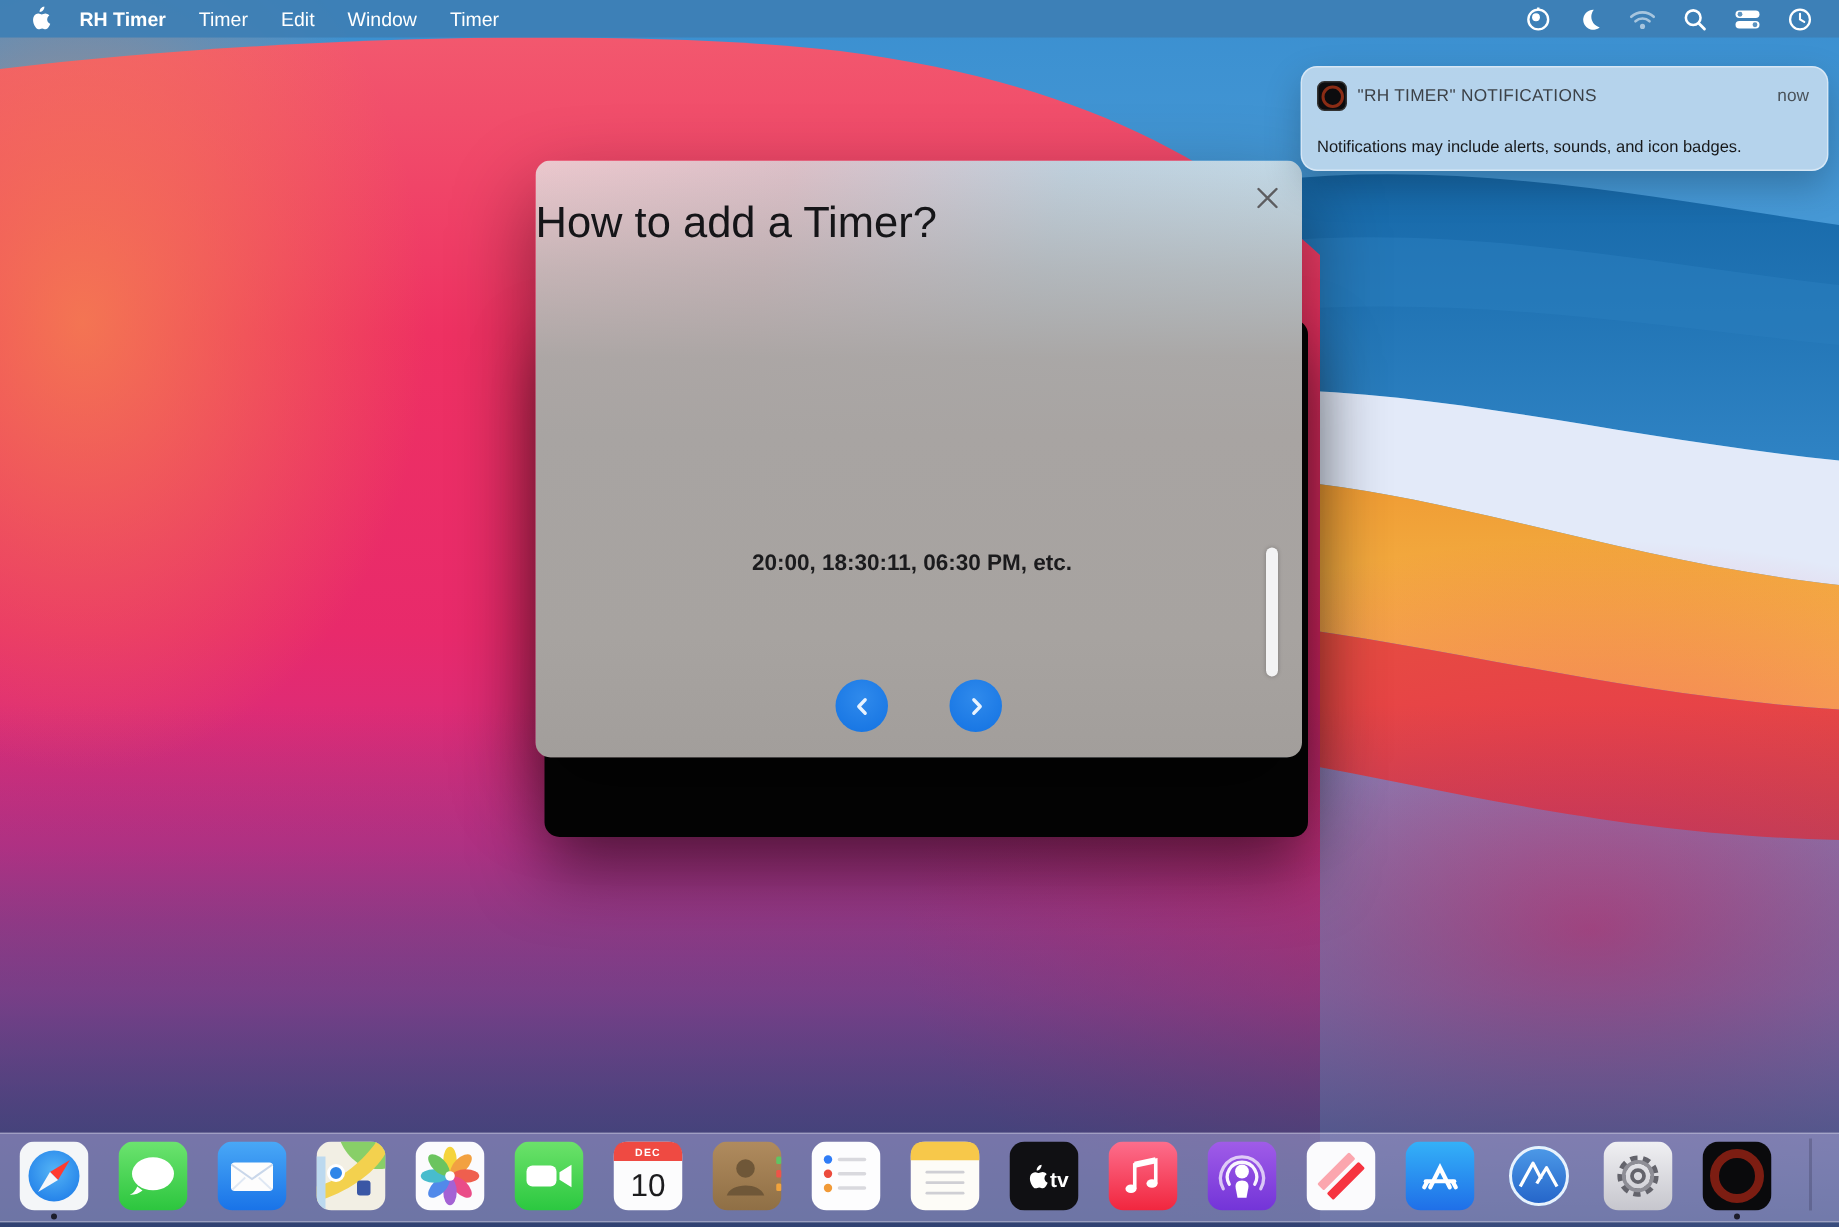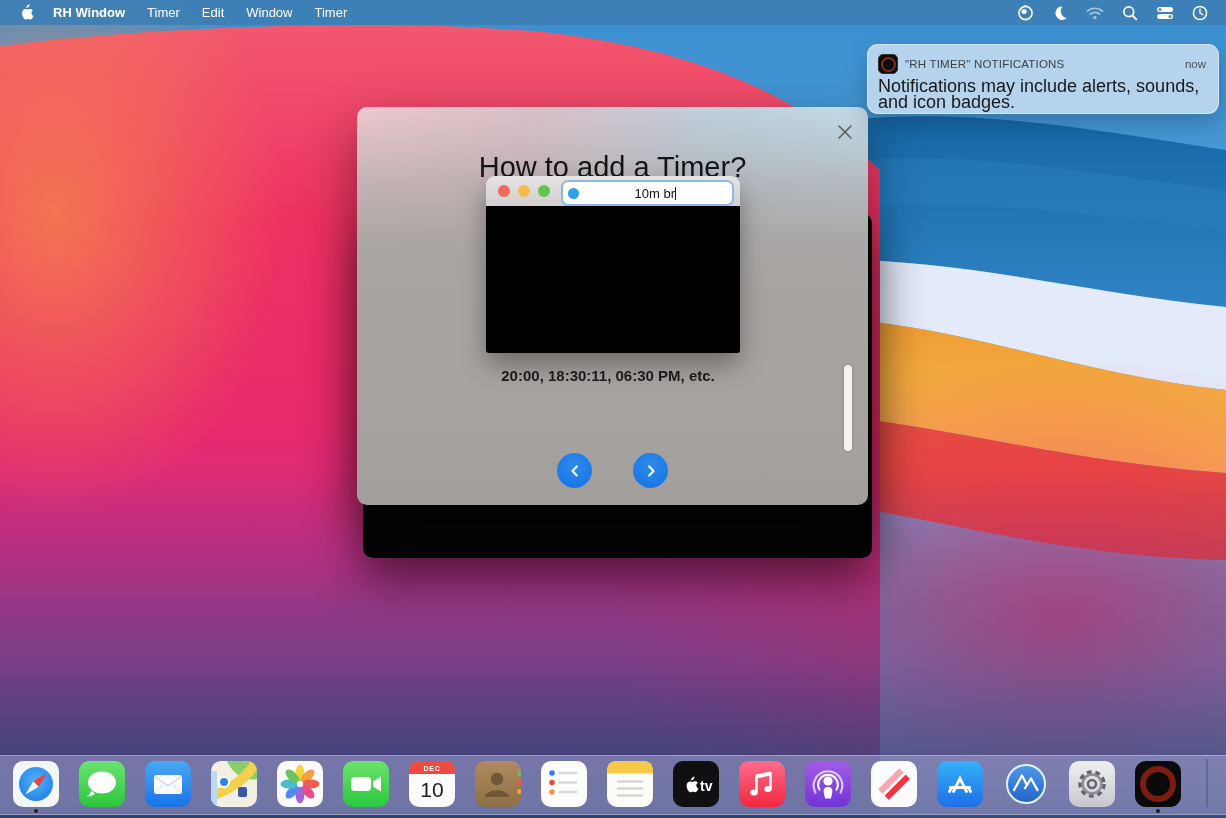--- a/index.html
+++ b/index.html
@@ -15,34 +15,34 @@
   #menubar .apple{padding:0 8px 0 20px;display:flex;align-items:center;}
   #status{margin-left:auto;display:flex;align-items:center;gap:18px;padding-right:18px;}
   #status svg{display:block;}
   
   #notif{left:867px;top:44px;width:352px;height:70px;border-radius:11px;z-index:25;
     background:rgba(186,213,236,.96);border:1px solid rgba(255,255,255,.45);
     box-shadow:0 10px 24px rgba(0,0,0,.22);box-sizing:border-box;padding:9px 12px 0 10px;}
   #notif .row1{display:flex;align-items:center;gap:7px;}
   #notif .n-title{font-size:11.5px;color:#3c4147;letter-spacing:.2px;}
   #notif .n-time{margin-left:auto;font-size:11.5px;color:#49525a;padding-left:45px;}
-  #notif .n-body{font-size:18px;color:#17181a;line-height:16px;margin-top:4px;}
+  #notif .n-body{font-size:11px;color:#17181a;line-height:16px;margin-top:16px;}
   .rh-icon{width:20px;height:20px;border-radius:5px;background:#0c0c0e;box-sizing:border-box;
     border:1px solid #333;display:flex;align-items:center;justify-content:center;flex:0 0 auto;}
   .rh-icon i{display:block;width:11px;height:11px;border-radius:50%;border:2.5px solid #8a2c15;}
   
   #blackwin{left:363px;top:213px;width:509px;height:345px;background:#040404;border-radius:10px;
     box-shadow:0 22px 45px rgba(0,0,0,.5);z-index:5;}
   
   #dialog{left:357px;top:107px;width:511px;height:398px;border-radius:10px;z-index:10;
     box-shadow:0 24px 55px rgba(0,0,0,.45);
     background:
       linear-gradient(180deg,rgba(168,164,162,0) 0%,rgba(168,164,162,.55) 18%,rgba(168,164,162,.93) 33%,#a8a4a2 46%,#a7a3a0 80%,#a29e9b 100%),
       linear-gradient(105deg,#ecc8ce 0%,#dcc0c8 28%,#bfd0dd 58%,#c4e0ef 100%);}
-  #dlg-title{left:0;top:44px;width:100%;text-align:center;font-size:29px;color:#151518;}
+  #dlg-title{left:0;top:26px;width:100%;text-align:left;font-size:29px;color:#151518;}
   #dlg-close{left:479px;top:16px;width:18px;height:18px;cursor:default;}
   
   #mini{left:129px;top:69px;width:254px;height:177px;border-radius:9px;
     box-shadow:0 12px 26px rgba(0,0,0,.35);}
   #mini .tbar{position:absolute;left:0;top:0;width:100%;height:30px;border-radius:9px 9px 0 0;
     background:linear-gradient(#e8e4e3,#d2cecd);box-sizing:border-box;}
   .light{position:absolute;top:9px;width:12px;height:12px;border-radius:50%;}
   #mini .content{position:absolute;left:0;top:30px;width:100%;height:147px;background:#000;border-radius:0 0 3px 3px;}
   #mini-input{position:absolute;left:75px;top:4px;width:169px;height:22px;background:#fff;
     border:2px solid #8fb8e8;border-radius:7px;display:flex;align-items:center;box-sizing:content-box;}
@@ -119,21 +119,21 @@
   <ellipse cx="1060" cy="620" rx="460" ry="260" fill="url(#mag)"></ellipse>
   <rect x="0" y="470" width="1226" height="348" fill="url(#navy)"></rect>
 </svg>
 
 <div id="menubar" class="abs">
   <span class="apple">
     <svg width="14" height="17" viewBox="0 0 17 20">
         <path fill="#fff" d="M10.6 3.1c.7-.9 1.2-2 1-3.1-1 .1-2.1.7-2.8 1.5-.6.8-1.2 2-1 3 1.1.1 2.1-.5 2.8-1.4zM13.9 10.6c0-2.1 1.7-3.1 1.8-3.2-1-1.4-2.5-1.6-3-1.7-1.3-.1-2.5.8-3.2.8-.7 0-1.7-.8-2.8-.7-1.4 0-2.7.8-3.5 2.1-1.5 2.6-.4 6.4 1.1 8.5.7 1 1.5 2.2 2.7 2.1 1.1 0 1.5-.7 2.8-.7s1.7.7 2.8.7c1.2 0 1.9-1 2.6-2 .8-1.2 1.2-2.3 1.2-2.4-.1-.1-2.5-1-2.5-3.5z"></path>
       </svg>
   </span>
-  <span class="mi app-name">RH Window</span>
+  <span class="mi app-name">RH Timer</span>
   <span class="mi">Timer</span>
   <span class="mi">Edit</span>
   <span class="mi">Window</span>
   <span class="mi">Timer</span>
   <span id="status">
     <span>
       <svg width="17" height="17" viewBox="0 0 17 17">
           <circle cx="8.5" cy="9" r="6.6" fill="none" stroke="#fff" stroke-width="1.6"></circle>
           <circle cx="7" cy="7.5" r="2.6" fill="#fff"></circle>
           <path d="M8.5 1 v2" stroke="#fff" stroke-width="1.6"></path>
@@ -188,32 +188,20 @@
 <div id="blackwin" class="abs"></div>
 
 <div id="dialog" class="abs">
   <div id="dlg-title" class="abs">How to add a Timer?</div>
   <span id="dlg-close" class="abs">
     <svg width="18" height="18" viewBox="0 0 18 18">
         <path d="M3 3 L15 15 M15 3 L3 15" stroke="#5d5d60" stroke-width="1.6" stroke-linecap="round"></path>
       </svg>
   </span>
 
-  <div id="mini" class="abs">
-    <div class="tbar">
-      <span class="light" style="left:12px;background:#ee6a5f"></span>
-      <span class="light" style="left:32px;background:#f5bd4f"></span>
-      <span class="light" style="left:52px;background:#61c554"></span>
-      <div id="mini-input">
-        <span class="dot"></span>
-        <span class="val-wrap"><span>10m br</span><span class="caret"></span></span>
-      </div>
-    </div>
-    <div class="content"></div>
-  </div>
 
   <div id="instructions" class="abs">
     <div class="b">20:00, 18:30:11, 06:30 PM, etc.</div>
   </div>
 
   <button id="btn-prev" class="navbtn abs">
     <svg width="14" height="14" viewBox="0 0 14 14">
         <path d="M8.8 2.5 L4.5 7 L8.8 11.5" fill="none" stroke="#e8f3ff" stroke-width="2.2" stroke-linecap="round" stroke-linejoin="round"></path>
       </svg>
   </button>

